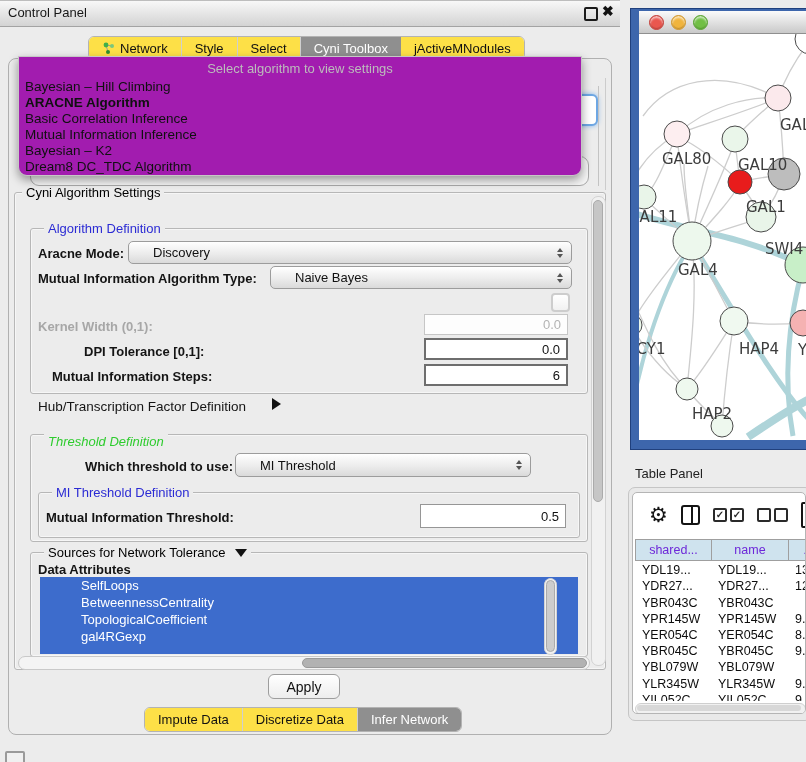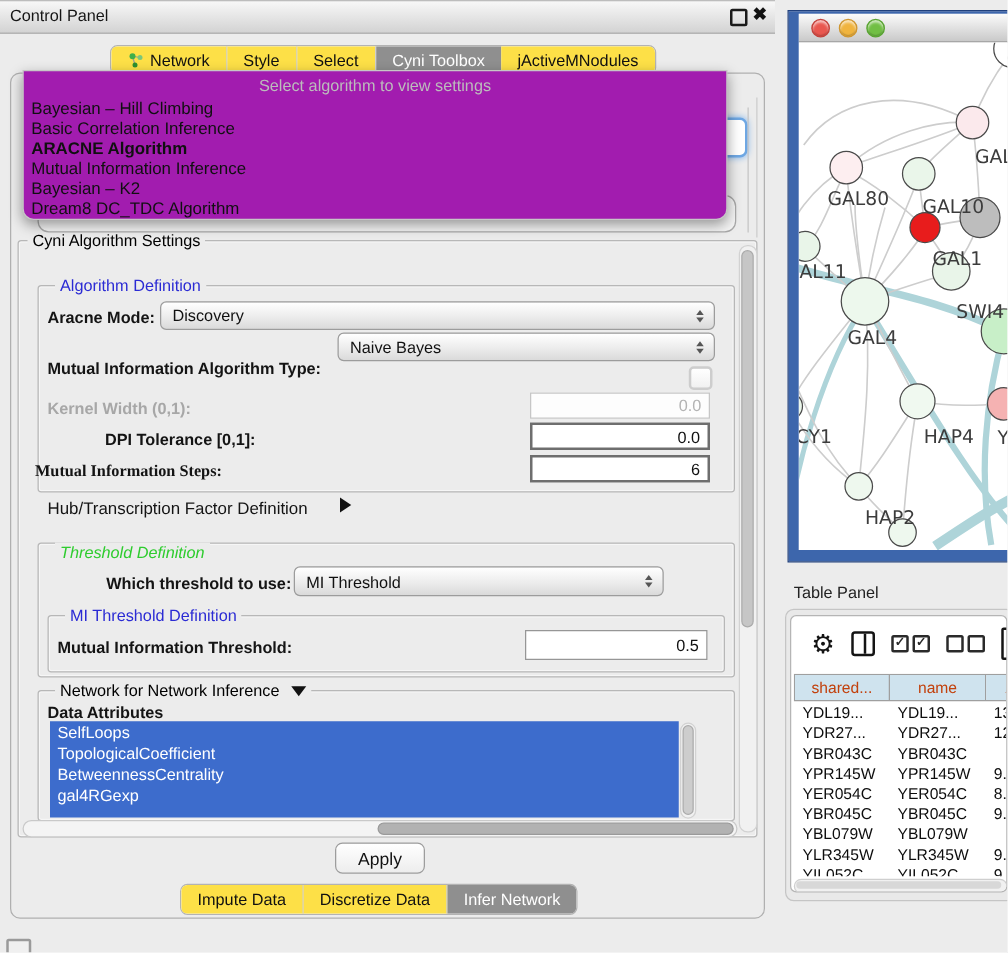--- a/index.html
+++ b/index.html
@@ -46,42 +46,42 @@
   .legend{position:absolute;font-size:13px;background:#ececec;padding:0 4px;white-space:nowrap;}
   .legend.blue{color:var(--label-blue,#2b2bd4);}
   .legend.green{color:var(--label-green,#2ecc2e);}
 
   .lbl{font-size:13px;font-weight:bold;color:#141414;white-space:nowrap;}
   .lbl.dis{color:#a7a7a7;}
   .plain{font-size:13.5px;color:#141414;white-space:nowrap;}
 
   .combo{height:23px;background:linear-gradient(#ffffff,#ececec 55%,#dadada);
     border:1px solid #9c9c9c;border-radius:5px;display:flex;align-items:center;
-    font-size:13px;color:#111;padding-left:9px;box-sizing:border-box;}
+    font-size:13px;color:#111;padding-left:24px;box-sizing:border-box;}
   .combo .ctext{flex:1;}
   .stepper{width:16px;display:flex;flex-direction:column;align-items:center;gap:2px;margin-right:3px;}
   .stepper i{width:0;height:0;border-left:3.5px solid transparent;border-right:3.5px solid transparent;display:block;}
   .stepper .up{border-bottom:4.5px solid #555;}
   .stepper .dn{border-top:4.5px solid #555;}
 
   .field{background:#fff;font-size:13px;text-align:right;padding-right:6px;box-sizing:border-box;
     display:flex;align-items:center;justify-content:flex-end;}
   .field.dark{border:2px solid #6e6e6e;color:#111;}
   .field.mid{border:1px solid #969696;color:#111;}
   .field.dis{border:1px solid #c6c6c6;color:#b3b3b3;background:#fdfdfd;}
 
   .checkbox{width:15px;height:15px;border:2px solid #cdcdcd;border-radius:4px;
     background:linear-gradient(#ffffff,#f1f1f1);}
 
   .tri-right{width:0;height:0;border-top:6px solid transparent;border-bottom:6px solid transparent;
     border-left:9px solid #121212;display:inline-block;}
   .tri-down{width:0;height:0;border-left:6px solid transparent;border-right:6px solid transparent;
     border-top:8px solid #121212;display:inline-block;}
 
-  .attr-list{background:var(--selection-blue,#3d6ccc);overflow:hidden;}
+  .attr-list{background:var(--selection-blue,#3d6ccc);overflow:hidden;padding-left:35px;}
   .attr-item{color:#fff;font-size:13px;line-height:17px;padding-left:6px;white-space:nowrap;}
 
   .vscroll{background:#f1f1f1;border:1px solid #d2d2d2;border-radius:7px;}
   .vthumb{background:#c6c6c6;border:1px solid #ababab;border-radius:5px;}
   .hscroll{background:#f4f4f4;border:1px solid #c9c9c9;border-radius:7px;}
   .hthumb{background:#b2b2b2;border:1px solid #9a9a9a;border-radius:5px;}
 
   .apply-btn{left:268px;top:674px;width:70px;height:23px;background:linear-gradient(#ffffff,#ededed);
     border:1px solid #9d9d9d;border-radius:6px;font-size:14px;color:#111;
     display:flex;align-items:center;justify-content:center;}
@@ -116,21 +116,21 @@
   .cols-icon::after{content:'';position:absolute;left:8px;top:0;width:2px;height:100%;background:#141414;}
   .cbpair{display:flex;gap:3px;}
   .cb{width:10px;height:10px;border:2px solid #2a2a2a;border-radius:2px;font-size:10px;font-weight:bold;
     color:#2a2a2a;display:flex;align-items:center;justify-content:center;line-height:1;}
   .doc-icon{width:16px;height:22px;border:2px solid #141414;border-radius:2px;position:relative;flex:none;}
   .doc-icon::after{content:'';position:absolute;right:-2px;top:-2px;width:6px;height:6px;background:#fff;
     border-left:2px solid #141414;border-bottom:2px solid #141414;}
   .tbl{position:absolute;left:2px;top:46px;width:170px;height:162px;overflow:hidden;font-size:12.5px;}
   .tbl-head{display:flex;height:22px;border:1px solid #9f9f9f;box-sizing:border-box;}
   .th{background:var(--table-header-bg,#cfe3ee);border-right:1px solid #9f9f9f;display:flex;
-    align-items:center;justify-content:center;color:#c2410c;flex:none;box-sizing:border-box;}
+    align-items:center;justify-content:center;color:#6d28d9;flex:none;box-sizing:border-box;}
   .tr{display:flex;height:16.2px;align-items:flex-end;}
   .td{padding-left:7px;white-space:nowrap;overflow:hidden;color:#0d0d0d;flex:none;box-sizing:border-box;}
   .tp-hscroll{position:absolute;left:2px;top:210px;width:169px;height:10px;background:#f1f1f1;
     border:1px solid #cfcfcf;border-radius:6px;}
   .tp-hthumb{position:absolute;left:1px;top:1px;width:164px;height:6px;background:#d8d8d8;border-radius:4px;}
 
   .mini-dock-icon{left:5px;top:751px;width:16px;height:16px;border:2px solid #9a9a9a;border-radius:2px;background:#f0f0f0;}
   .net-ico svg{display:block;}
 </style>
 </head>
@@ -175,22 +175,22 @@
 
   <div class="abs frag-combo-focus"></div>
   <div class="abs frag-vline1"></div>
   <div class="abs frag-vline2"></div>
   <div class="abs frag-combo2"></div>
 
   <div class="abs popup">
     <div class="popup-placeholder">Select algorithm to view settings</div>
     <div class="popup-list" id="popup-list">
         <div class="popup-item">Bayesian – Hill Climbing</div>
+        <div class="popup-item bold">ARACNE Algorithm</div>
         <div class="popup-item">Basic Correlation Inference</div>
-        <div class="popup-item bold">ARACNE Algorithm</div>
         <div class="popup-item">Mutual Information Inference</div>
         <div class="popup-item">Bayesian – K2</div>
         <div class="popup-item">Dream8 DC_TDC Algorithm</div>
       </div>
   </div>
 
   <div class="abs grp" style="left:14px;top:192px;width:590px;height:476px;"></div>
   <span class="legend" style="left:22px;top:185px;">Cyni Algorithm Settings</span>
 
   <div class="abs vscroll" style="left:591px;top:196px;width:13px;height:468px;">
@@ -202,38 +202,38 @@
 
   <span class="abs lbl" style="left:38px;top:246px;">Aracne Mode:</span>
   <div class="abs combo" style="left:128px;top:241px;width:444px;">
     <span class="ctext">Discovery</span>
     <span class="stepper">
         <i class="up"></i>
         <i class="dn"></i>
       </span>
   </div>
 
-  <span class="abs lbl" style="left:38px;top:287px;">Mutual Information Algorithm Type:</span>
+  <span class="abs lbl" style="left:38px;top:271px;">Mutual Information Algorithm Type:</span>
   <div class="abs combo" style="left:270px;top:266px;width:302px;">
     <span class="ctext">Naive Bayes</span>
     <span class="stepper">
         <i class="up"></i>
         <i class="dn"></i>
       </span>
   </div>
 
   <div class="abs checkbox" style="left:551px;top:293px;"></div>
 
   <span class="abs lbl dis" style="left:38px;top:319px;">Kernel Width (0,1):</span>
   <div class="abs field dis" style="left:424px;top:314px;width:144px;height:21px;">0.0</div>
 
   <span class="abs lbl" style="left:38px;top:344px;padding-left:46px;">DPI Tolerance [0,1]:</span>
   <div class="abs field dark" style="left:424px;top:338px;width:144px;height:22px;">0.0</div>
 
-  <span class="abs lbl" style="left:28px;top:369px;font-family:Liberation Serif, serif;">Mutual Information Steps:</span>
+  <span class="abs lbl" style="left:52px;top:369px;">Mutual Information Steps:</span>
   <div class="abs field dark" style="left:424px;top:364px;width:144px;height:22px;">6</div>
 
   <span class="abs plain" style="left:38px;top:399px;">Hub/Transcription Factor Definition</span>
   <span class="abs tri-right" style="left:272px;top:398px;"></span>
 
   <div class="abs grp" style="left:30px;top:434px;width:556px;height:106px;"></div>
   <span class="legend green" style="left:44px;top:434px;font-style:italic;">Threshold Definition</span>
 
   <span class="abs lbl" style="left:85px;top:459px;">Which threshold to use:</span>
   <div class="abs combo" style="left:235px;top:453px;width:296px;height:24px;">
@@ -244,28 +244,28 @@
       </span>
   </div>
 
   <div class="abs grp" style="left:38px;top:492px;width:540px;height:44px;"></div>
   <span class="legend blue" style="left:52px;top:485px;">MI Threshold Definition</span>
   <span class="abs lbl" style="left:46px;top:510px;">Mutual Information Threshold:</span>
   <div class="abs field mid" style="left:420px;top:504px;width:146px;height:24px;">0.5</div>
 
   <div class="abs grp" style="left:30px;top:552px;width:556px;height:103px;"></div>
   <span class="legend" style="left:44px;top:545px;">
-    <span>Network for Network Inference</span>
+    <span>Sources for Network Tolerance</span>
     <span class="tri-down" style="margin-left:6px;"></span>
   </span>
   <span class="abs lbl" style="left:38px;top:562px;">Data Attributes</span>
   <div class="abs attr-list" id="attr-list" style="left:40px;top:577px;width:503px;height:77px;">
       <div class="attr-item">SelfLoops</div>
+      <div class="attr-item">BetweennessCentrality</div>
       <div class="attr-item">TopologicalCoefficient</div>
-      <div class="attr-item">BetweennessCentrality</div>
       <div class="attr-item">gal4RGexp</div>
     </div>
   <div class="abs vscroll" style="left:544px;top:578px;width:11px;height:75px;">
     <div class="abs vthumb" style="left:1px;top:1px;width:7px;height:70px;background:#cdcdcd;"></div>
   </div>
 
   <div class="abs hscroll" style="left:18px;top:656px;width:570px;height:12px;">
     <div class="abs hthumb" style="left:283px;top:1px;width:283px;height:8px;"></div>
   </div>
 

